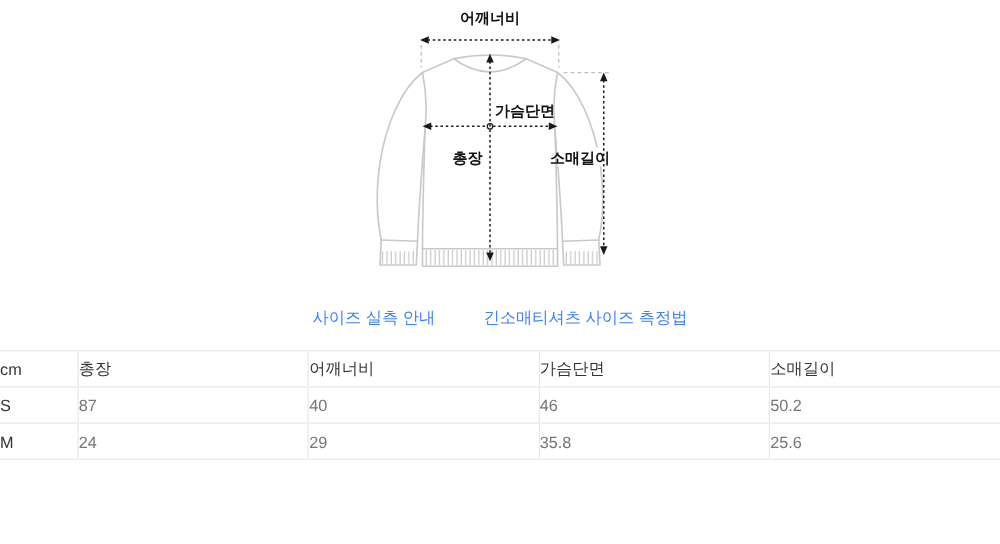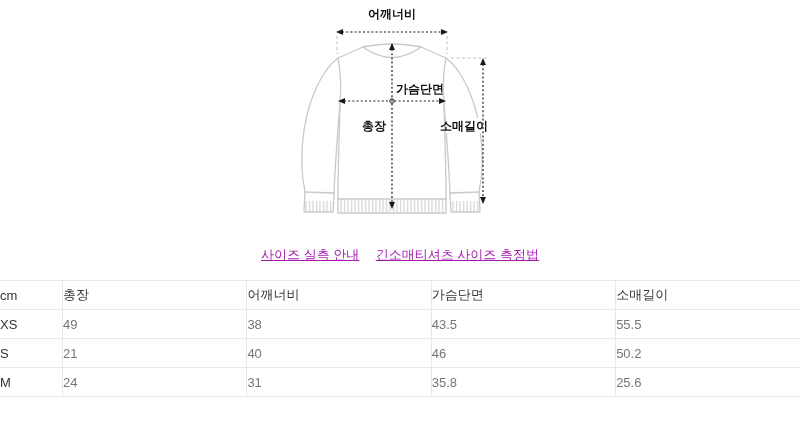--- a/index.html
+++ b/index.html
@@ -8,22 +8,22 @@
     font-family:"Liberation Sans","DejaVu Sans",sans-serif;
     border-radius:19px;
   }
   
   .diagram-wrap{position:absolute;top:0;left:0;width:800px;height:235px;}
   .diagram-wrap svg{display:block;}
   .diag-label{font-size:12px;font-weight:bold;fill:#111;}
   
   .links{position:absolute;top:245px;left:0;width:800px;text-align:center;}
   .glink{
-    display:inline-block;margin:0 6px;font-size:13px;color:#a21caf;
-    text-decoration:underline;cursor:pointer;line-height:16px;
+    display:inline-block;margin:0 17px;font-size:13px;color:#3b82f6;
+    cursor:pointer;line-height:16px;
   }
   
   .size-table{
     position:absolute;top:280px;left:0;width:800px;
     border-collapse:collapse;table-layout:fixed;font-size:13px;
   }
   .size-table td{
     height:28px;text-align:left;vertical-align:middle;
     border-top:1px solid #e9e9e9;padding:0;color:#767676;
   }
@@ -126,36 +126,29 @@
   <table class="size-table">
     <tbody>
       <tr class="head">
         <td class="c0">cm</td>
         <td>총장</td>
         <td>어깨너비</td>
         <td>가슴단면</td>
         <td>소매길이</td>
       </tr>
       <tr>
-        <td class="c0 size-cell">XS</td>
-        <td>49</td>
-        <td>38</td>
-        <td>43.5</td>
-        <td>55.5</td>
-      </tr>
-      <tr>
         <td class="c0 size-cell">S</td>
-        <td>21</td>
+        <td>87</td>
         <td>40</td>
         <td>46</td>
         <td>50.2</td>
       </tr>
       <tr class="last">
         <td class="c0 size-cell">M</td>
         <td>24</td>
-        <td>31</td>
+        <td>29</td>
         <td>35.8</td>
         <td>25.6</td>
       </tr>
     </tbody>
   </table>
 
 </div>
 
 </body></html>

